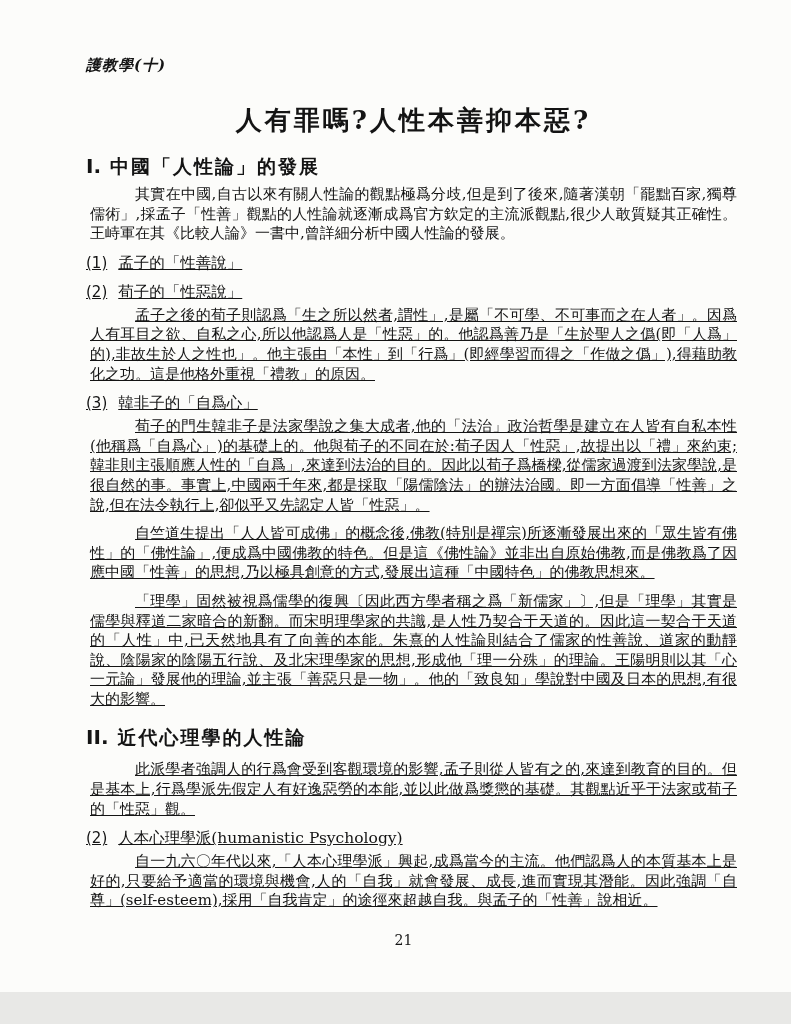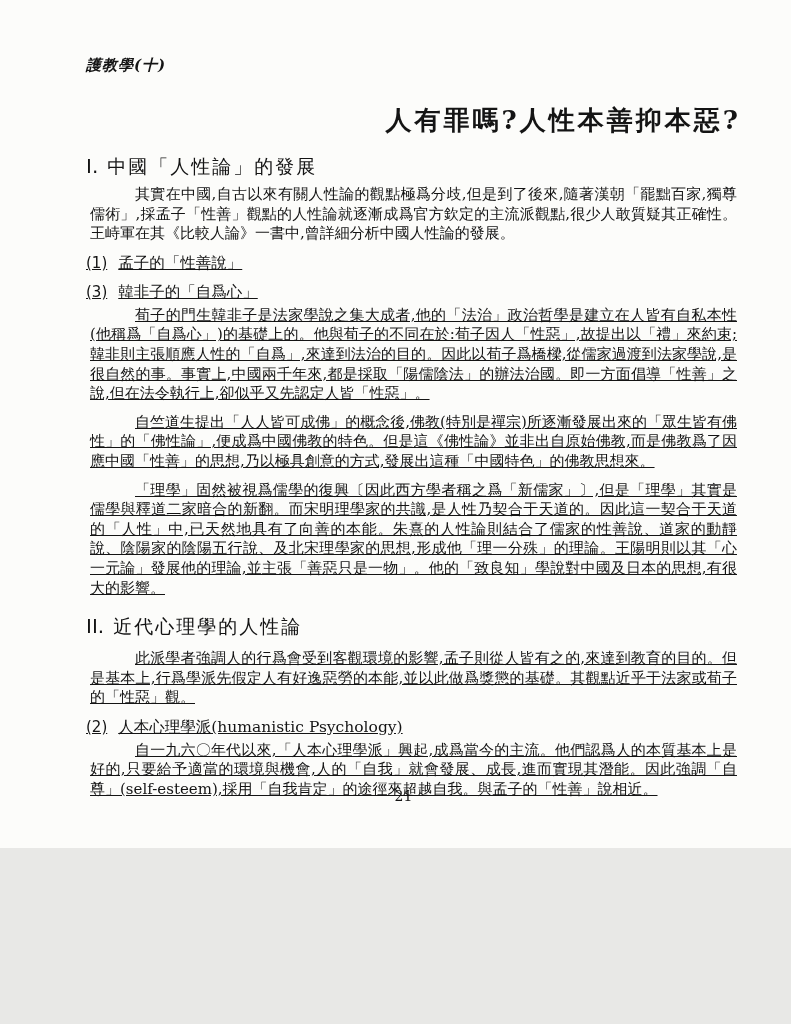--- a/index.html
+++ b/index.html
@@ -3,47 +3,47 @@
 <meta charset="utf-8">
 <style>
   html, body {
     margin: 0;
     padding: 0;
     background: #e8e8e6;
   }
   .page {
     position: relative;
     width: 791px;
-    height: 848px;
+    height: 992px;
     box-sizing: border-box;
     margin: 0 auto;
     background: #fcfcfa;
     color: #141414;
     font-family: "DejaVu Serif", "Liberation Serif", serif;
     padding: 56px 50px 0 86px;
     overflow: hidden;
   }
   .doc-header {
     font-style: italic;
     font-weight: 600;
     font-size: 15px;
     letter-spacing: 1px;
   }
   .doc-title {
     margin: 28px 0 12px;
-    text-align: right;
+    text-align: center;
     font-size: 26px;
     font-weight: 700;
     letter-spacing: 3px;
     white-space: nowrap;
   }
   .sec-heading {
     margin: 16px 0 5px;
     font-size: 19px;
-    font-weight: 400;
+    font-weight: 700;
     letter-spacing: 2px;
   }
   .sec-num {
     font-family: "DejaVu Sans", "Liberation Sans", sans-serif;
     font-size: 20px;
     margin-right: 9px;
     letter-spacing: 0;
   }
   .body {
     margin: 4px;
@@ -86,20 +86,26 @@
       <span class="sec-num">I.</span><span class="sec-title">中國「人性論」的發展</span>
     </h2>
     <p class="body indent">其實在中國,自古以來有關人性論的觀點極爲分歧,但是到了後來,隨著漢朝「罷黜百家,獨尊儒術」,採孟子「性善」觀點的人性論就逐漸成爲官方欽定的主流派觀點,很少人敢質疑其正確性。王峙軍在其《比較人論》一書中,曾詳細分析中國人性論的發展。</p>
 
     <div class="item">
       <div class="item-heading">
         <span class="item-num">(1)</span><span class="item-title">孟子的「性善說」</span>
       </div>
     </div>
 
+    <div class="item">
+      <div class="item-heading">
+        <span class="item-num">(2)</span><span class="item-title">荀子的「性惡說」</span>
+      </div>
+      <p class="body indent">孟子之後的荀子則認爲「生之所以然者,謂性」,是屬「不可學、不可事而之在人者」。因爲人有耳目之欲、自私之心,所以他認爲人是「性惡」的。他認爲善乃是「生於聖人之僞(即「人爲」的),非故生於人之性也」。他主張由「本性」到「行爲」(即經學習而得之「作做之僞」),得藉助教化之功。這是他格外重視「禮教」的原因。</p>
+    </div>
 
     <div class="item">
       <div class="item-heading">
         <span class="item-num">(3)</span><span class="item-title">韓非子的「自爲心」</span>
       </div>
       <p class="body indent">荀子的門生韓非子是法家學說之集大成者,他的「法治」政治哲學是建立在人皆有自私本性(他稱爲「自爲心」)的基礎上的。他與荀子的不同在於:荀子因人「性惡」,故提出以「禮」來約束;韓非則主張順應人性的「自爲」,來達到法治的目的。因此以荀子爲橋樑,從儒家過渡到法家學說,是很自然的事。事實上,中國兩千年來,都是採取「陽儒陰法」的辦法治國。即一方面倡導「性善」之說,但在法令執行上,卻似乎又先認定人皆「性惡」。</p>
     </div>
 
     <div class="item">
       <p class="body indent">自竺道生提出「人人皆可成佛」的概念後,佛教(特別是禪宗)所逐漸發展出來的「眾生皆有佛性」的「佛性論」,便成爲中國佛教的特色。但是這《佛性論》並非出自原始佛教,而是佛教爲了因應中國「性善」的思想,乃以極具創意的方式,發展出這種「中國特色」的佛教思想來。</p>

